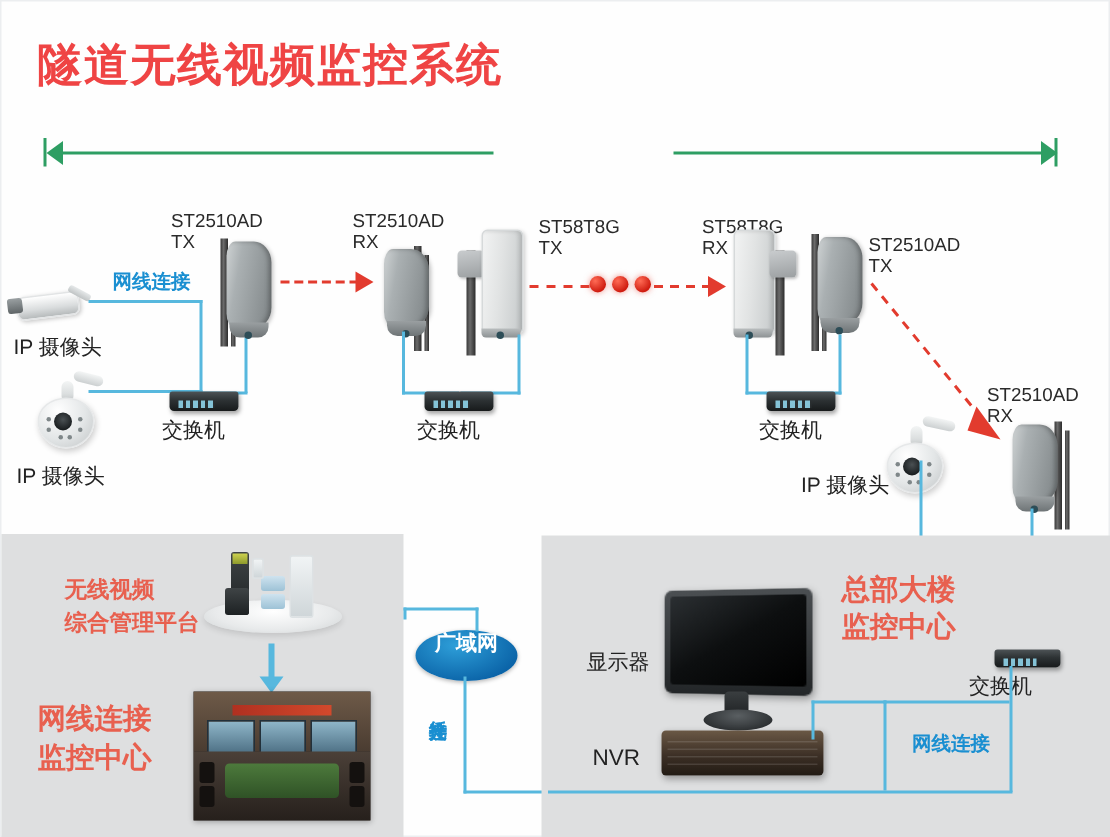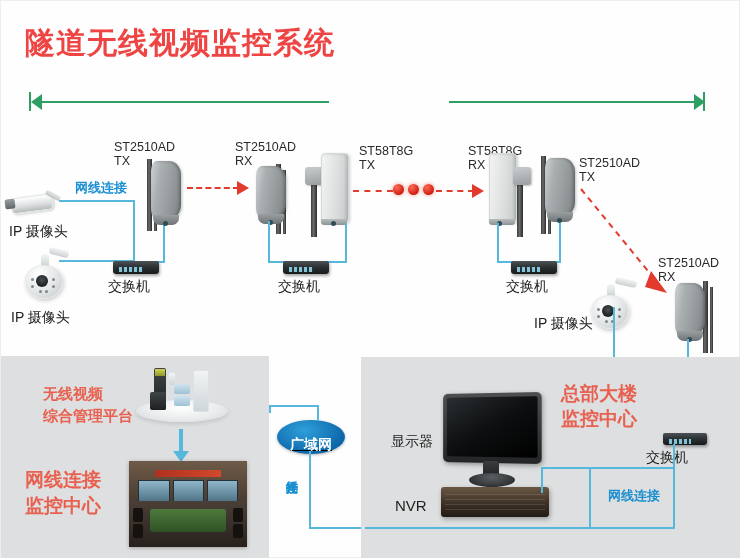--- a/index.html
+++ b/index.html
@@ -157,21 +157,21 @@
   .ph-table{position:absolute;left:18%;top:56%;width:64%;height:26%;
      background:linear-gradient(180deg,#4d7a3c,#2f5226);
      border-radius:3px;}
   .ph-chair{position:absolute;width:9%;height:16%;background:#14110f;border-radius:2px;}
 
   
   #wan{
      width:68px;height:34px;border-radius:50%;
      background:radial-gradient(ellipse at 40% 30%,#2e9fd9,#0b64a8 75%);
      box-shadow:0 1px 3px rgba(0,0,0,.3);
-     display:flex;align-items:flex-end;justify-content:center;text-decoration:underline;
+     display:flex;align-items:flex-start;justify-content:center;
   }
   #wan-text{font-size:14px;font-weight:bold;color:#ffffff;white-space:nowrap;}
 
   
   .mon-bezel{
      background:linear-gradient(180deg,#4b4f52,#232628);
      border-radius:5px;
      box-shadow:1px 2px 5px rgba(0,0,0,.35);
   }
   .mon-screen{

